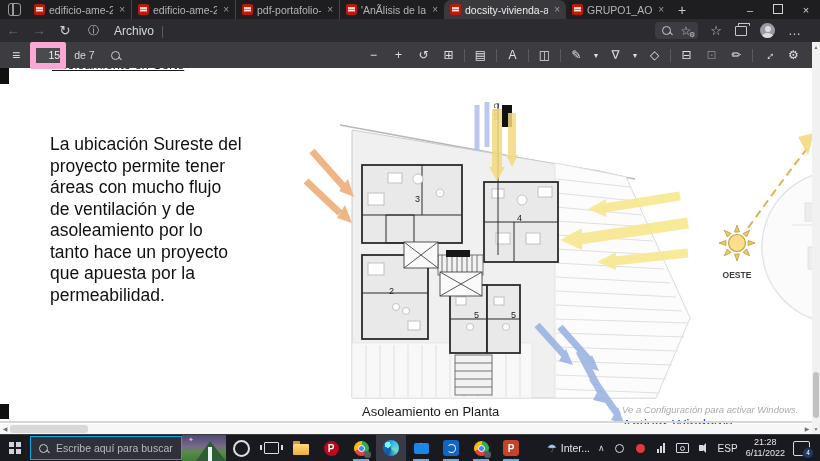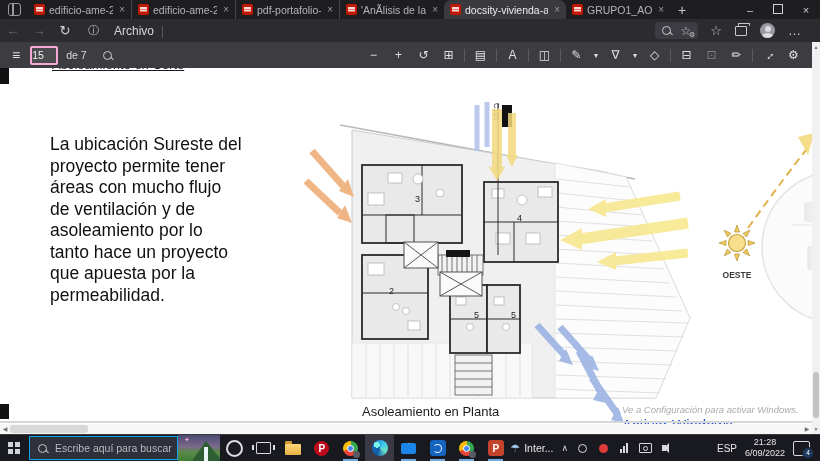--- a/index.html
+++ b/index.html
@@ -55,21 +55,21 @@
   .coll{width:10px;height:8px;border:1.3px solid #c9c9cd;border-radius:1px;position:relative;}
   .coll::before{content:"";position:absolute;left:2px;top:-4px;width:10px;height:2px;border:1.3px solid #c9c9cd;border-bottom:none;border-radius:1px;}
   .avatar{width:15px;height:15px;border-radius:50%;background:#9a9aa2;position:relative;overflow:hidden;}
   .avatar::before{content:"";position:absolute;left:4.5px;top:2.5px;width:6px;height:6px;border-radius:50%;background:#dcdce2;}
   .avatar::after{content:"";position:absolute;left:2px;top:9.5px;width:11px;height:7px;border-radius:50%;background:#dcdce2;}
   .dots{font-size:13px;letter-spacing:1px;color:#c9c9cd;margin-right:8px;}
 
   
   .pdfbar{position:absolute;top:42px;left:0;width:820px;height:26px;background:#3d3d41;z-index:10;display:flex;align-items:center;color:#e4e4e8;}
   .toc{font-size:14px;margin:0 10px 0 12px;color:#dcdce0;}
-  .pgbox{width:24px;height:15px;background:#4a4a4f;border:2px solid #f9a8d4;border-radius:2px;color:#f0f0f2;font-size:10.5px;text-align:left;font-family:"Liberation Sans",sans-serif;padding:0;}
+  .pgbox{width:24px;height:15px;background:#4a4a4f;border:6px solid #f9a8d4;border-radius:2px;color:#f0f0f2;font-size:10.5px;text-align:right;font-family:"Liberation Sans",sans-serif;padding:0;}
   .pgof{font-size:10.5px;color:#d8d8dc;margin:0 10px 0 8px;}
   .pico{width:25px;text-align:center;font-size:12px;color:#e0e0e4;}
   .pico.small{width:14px;font-size:8px;}
   .pico.dim{color:#808086;}
   .picons{display:flex;align-items:center;margin-left:auto;margin-right:14px;}
   .psep{width:1px;height:13px;background:#5b5b60;margin:0 3px;}
   .rot45{display:inline-block;transform:rotate(-45deg);}
 
   
   .vscroll{position:absolute;top:42px;right:0;width:8px;height:392px;background:#f1f1f1;z-index:11;}
@@ -120,21 +120,21 @@
   .chevup{font-size:9px;color:#d8d8de;}
   .trico{display:flex;align-items:center;justify-content:center;width:13px;height:13px;}
   .circ{width:9px;height:9px;border:1.5px solid #d8d8de;border-radius:50%;box-sizing:border-box;}
   .reddot{width:9px;height:9px;border-radius:50%;background:#e03b3b;}
   .bars{display:flex;align-items:flex-end;gap:1px;height:10px;}
   .bars span{width:2px;background:#d8d8de;}
   .cam{width:11px;height:8px;border:1.3px solid #d8d8de;border-radius:1px;position:relative;}
   .cam::after{content:"";position:absolute;left:3px;top:1.5px;width:3px;height:3px;border-radius:50%;border:1px solid #d8d8de;}
   .spk{width:4px;height:6px;background:#d8d8de;position:relative;margin-right:4px;}
   .spk::before{content:"";position:absolute;left:2px;top:-2px;border-top:5px solid transparent;border-bottom:5px solid transparent;border-right:5px solid #d8d8de;}
-  .lang{font-size:10px;color:#e6e6ea;margin-left:36px;}
+  .lang{font-size:10px;color:#e6e6ea;}
   .clock{font-size:9px;line-height:11px;text-align:center;color:#e6e6ea;}
   .notif{position:relative;width:15px;height:13px;border:1.4px solid #d8d8de;border-radius:2px;margin-right:6px;}
   .notif i{position:absolute;right:-5px;bottom:-4px;width:10px;height:10px;border-radius:50%;background:#1f3a5f;border:1px solid #191920;color:#fff;font-size:6.5px;font-style:normal;display:flex;align-items:center;justify-content:center;}
 </style>
 </head>
 <body>
 
 <div id="screen">
 
   <div class="doc">
@@ -513,20 +513,20 @@
         </span>
       <span class="trico">
           <span class="cam"></span>
         </span>
       <span class="trico">
           <span class="spk"></span>
         </span>
       <span class="lang">ESP</span>
       <span class="clock">
         <div>21:28</div>
-        <div>6/09/2022</div>
+        <div>6/11/2022</div>
       </span>
       <span class="notif">
           <i>4</i>
         </span>
     </div>
   </div>
 </div>
 
 </body></html>

